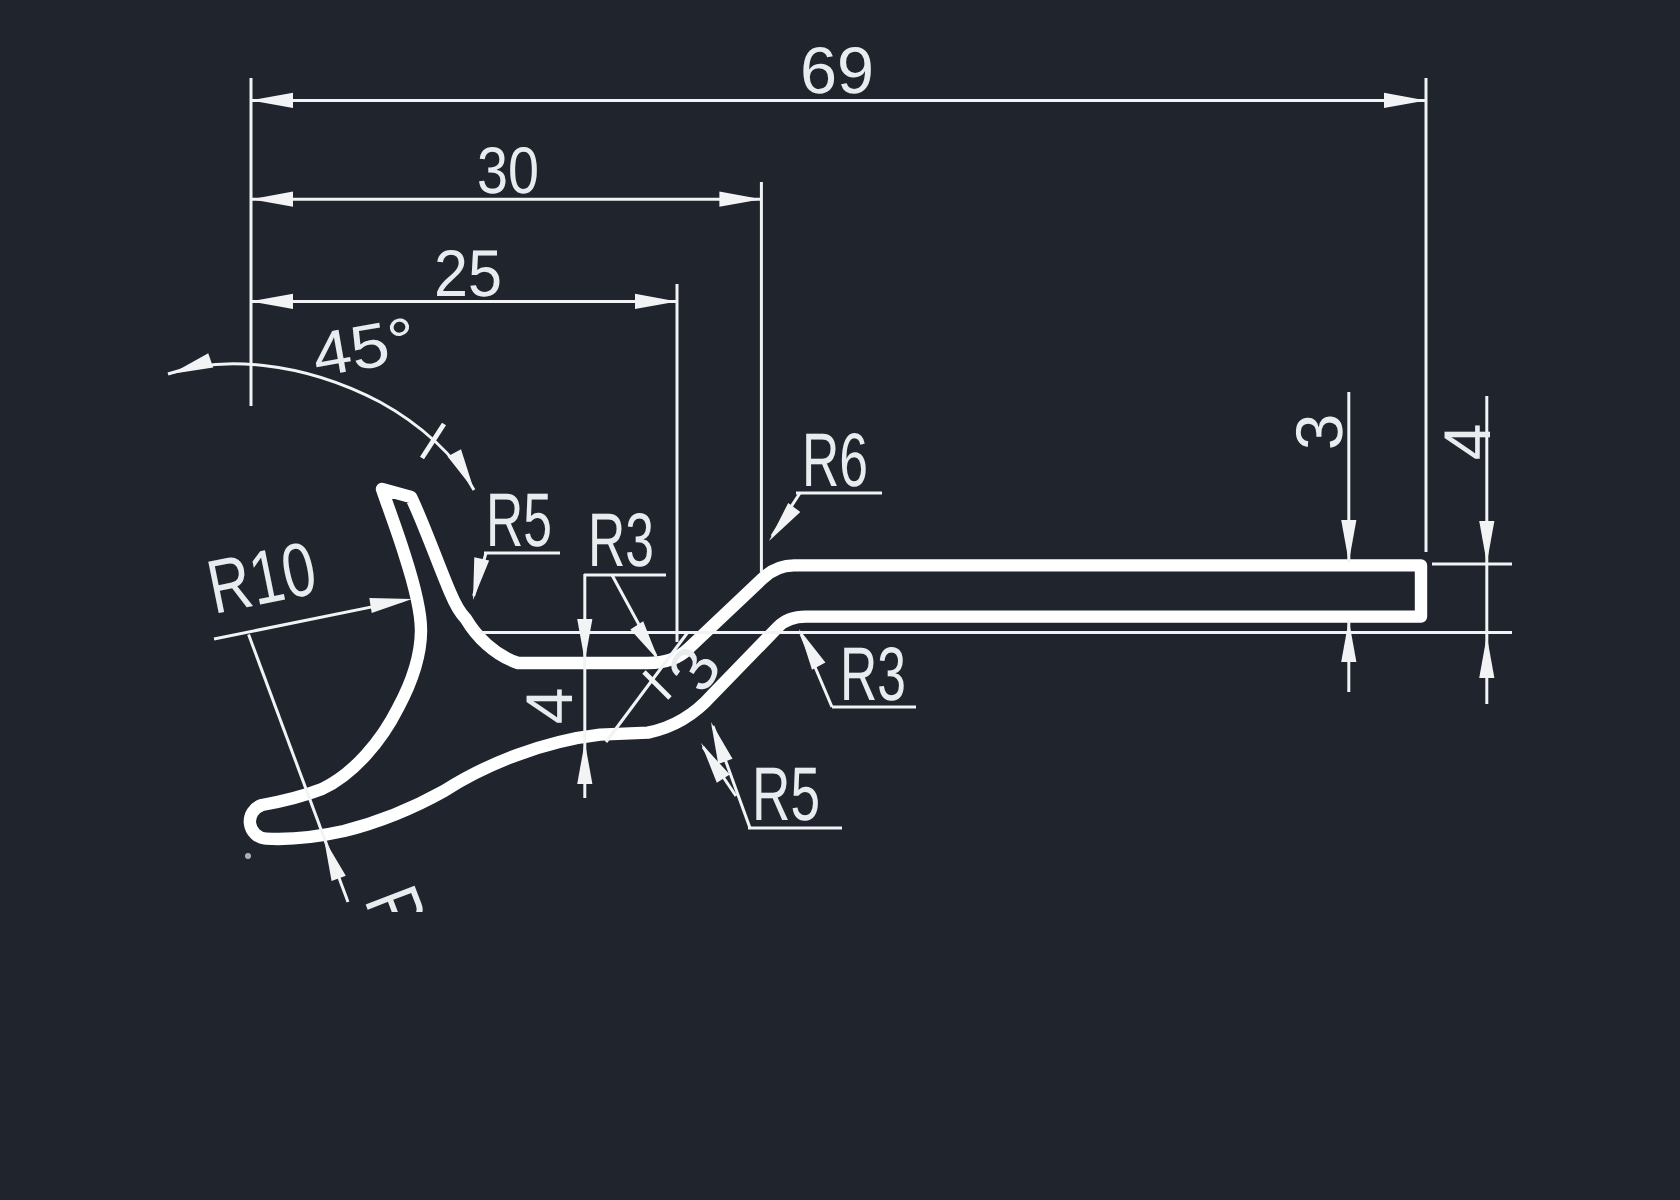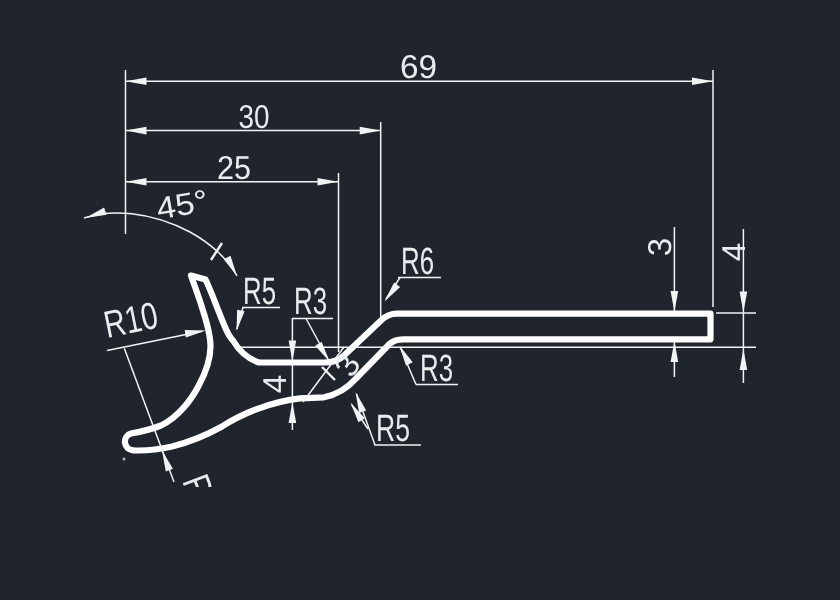--- a/index.html
+++ b/index.html
@@ -1,16 +1,16 @@
 <!DOCTYPE html>
 <html><head>
 <meta charset="utf-8">
 <style>
   html,body{margin:0;padding:0;background:#1f242d;}
-  .wrap{width:840px;height:456px;position:relative;overflow:hidden;margin-top:31px;}
+  .wrap{width:840px;height:456px;position:relative;overflow:hidden;}
   text{font-family:"Liberation Sans", sans-serif;fill:#e9ecef;text-rendering:geometricPrecision;}
 </style>
 </head>
 <body>
 <div class="wrap">
 <svg width="840" height="600" viewBox="0 0 840 600">
   <defs>
     <path id="ah" d="M0,0 L-21,3.8 L-21,-3.8 Z" fill="#f2f3f5"></path>
   </defs>
 

